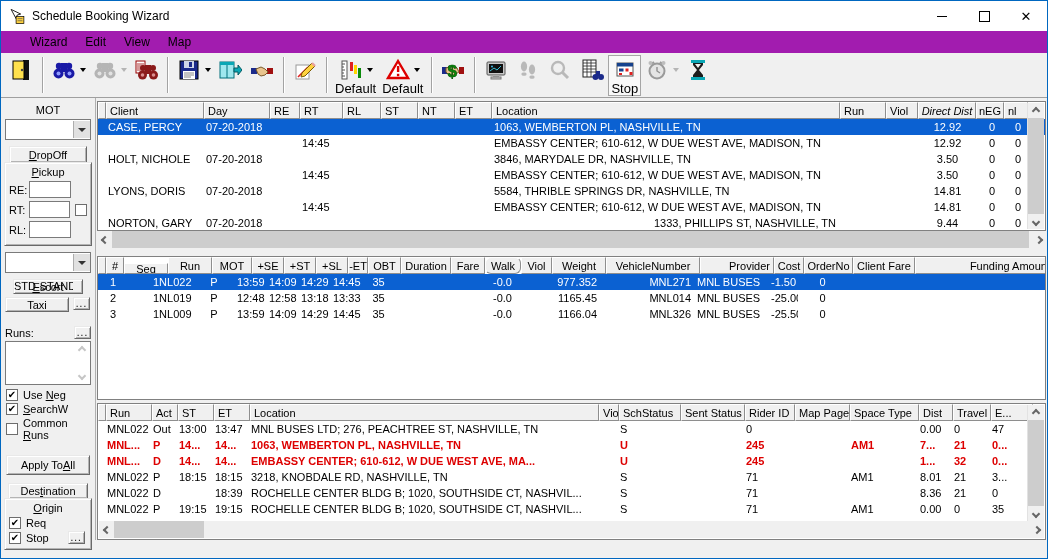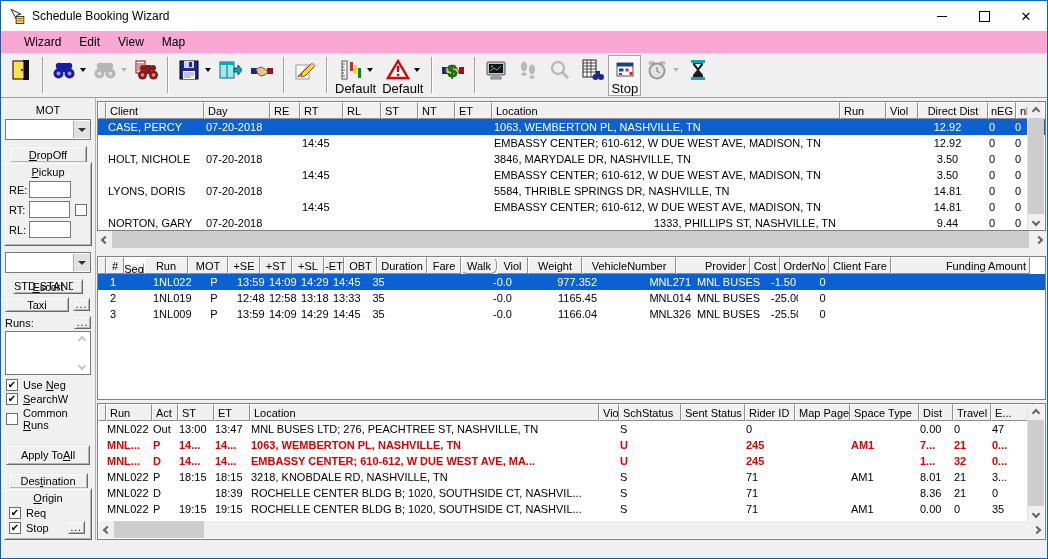--- a/index.html
+++ b/index.html
@@ -7,21 +7,21 @@
   
   .titlebar{height:30px;background:#ffffff;display:flex;align-items:center;padding-left:8px;}
   .titlebar .app-ic{width:17px;height:17px;margin-right:6px;flex:none;}
   .titlebar .ttl{font-size:12px;color:#000;}
   .win-controls{margin-left:auto;display:flex;height:30px;}
   .win-btn{width:42px;height:30px;display:flex;align-items:center;justify-content:center;color:#000;}
   .min-glyph{width:10px;height:1px;background:#000;}
   .max-glyph{width:9px;height:9px;border:1px solid #000;}
   .x-glyph{font-size:13px;line-height:13px;}
   
-  .menubar{height:22px;display:flex;align-items:center;padding-left:14px;background:#f9a8d4;}
+  .menubar{height:22px;display:flex;align-items:center;padding-left:20px;background:#a21caf;}
   .menu-item{font-size:12px;padding:2px 9px;color:#000;}
   
   .toolbar{height:45px;box-sizing:border-box;background:#f0f0f0;border-bottom:1px solid #9f9f9f;display:flex;align-items:flex-start;padding:2px 2px 0 4px;}
   .tbtn{display:flex;flex-direction:column;align-items:center;min-width:32px;height:41px;padding:1px 2px;box-sizing:border-box;border:1px solid transparent;}
   .tbtn .icon-row{display:flex;align-items:center;height:27px;}
   .tbtn .t-ic{width:26px;height:25px;display:flex;align-items:center;justify-content:center;}
   .tbtn .t-ic svg{width:24px;height:24px;}
   .tbtn .cap{font-size:13px;height:13px;line-height:13px;color:#000;white-space:nowrap;}
   .tbtn.pressed{background:#f8f8f8;border:1px solid #a5a5a5;}
   .dd{width:0;height:0;border-top:4px solid #000;border-left:3.5px solid transparent;border-right:3.5px solid transparent;margin-left:3px;}
@@ -406,21 +406,21 @@
           <span class="input" style="width:42px;"></span>
         </div>
       </div>
       <div class="combo">
         <span class="cval">STD-STANDA</span>
         <span class="cbtn">
             <span class="carr"></span>
           </span>
       </div>
       <div class="btn3d" style="width:70px;height:15px;margin:0 auto 3px auto;"><u>E</u>scort</div>
-      <div style="display:flex;align-items:center;margin:0 1px 4px 1px;">
+      <div style="display:flex;margin:0 1px 14px 1px;">
         <div class="btn3d" style="width:64px;height:15px;">Taxi</div>
         <div class="btn3d dots" style="width:17px;height:13px;margin-left:4px;">...</div>
       </div>
       <div style="display:flex;align-items:center;justify-content:space-between;margin:2px 1px 0 1px;">
         <span>Runs:</span>
         <div class="btn3d dots" style="width:17px;height:13px;">...</div>
       </div>
       <div class="listbox">
         <span class="lb-ar" style="top:3px;">
             <span class="chev up dis"></span>
@@ -467,21 +467,21 @@
               <div class="hcell" style="width: 66px; justify-content: flex-start;">Day</div>
               <div class="hcell" style="width: 30px; justify-content: flex-start;">RE</div>
               <div class="hcell" style="width: 43px; justify-content: flex-start;">RT</div>
               <div class="hcell" style="width: 38px; justify-content: flex-start;">RL</div>
               <div class="hcell" style="width: 37px; justify-content: flex-start;">ST</div>
               <div class="hcell" style="width: 37px; justify-content: flex-start;">NT</div>
               <div class="hcell" style="width: 37px; justify-content: flex-start;">ET</div>
               <div class="hcell" style="width: 348px; justify-content: flex-start;">Location</div>
               <div class="hcell" style="width: 46px; justify-content: flex-start;">Run</div>
               <div class="hcell" style="width: 32px; justify-content: flex-start;">Viol</div>
-              <div class="hcell" style="width: 70px; justify-content: center;">Direct Dist</div>
+              <div class="hcell" style="width: 58px; justify-content: center; font-style: italic;">Direct Dist</div>
               <div class="hcell" style="width: 28px; justify-content: center;">nEG</div>
               <div class="hcell" style="width: 24px; justify-content: flex-start;">nl</div>
             </div>
             <div class="grow selected">
               <div class="gcell" style="width: 7px; text-align: left;"></div>
               <div class="gcell" style="width: 98px; text-align: left;">CASE, PERCY</div>
               <div class="gcell" style="width: 66px; text-align: left;">07-20-2018</div>
               <div class="gcell" style="width: 30px; text-align: left;"></div>
               <div class="gcell" style="width: 43px; text-align: left;"></div>
               <div class="gcell" style="width: 38px; text-align: left;"></div>
@@ -618,21 +618,21 @@
           </span>
       </div>
 
       <div class="gap" style="height:8px;"></div>
 
       <div class="gridbox" style="height:144px;">
         <div id="grid-mid">
             <div class="ghead">
               <div class="hcell" style="width: 5px; justify-content: center;"></div>
               <div class="hcell" style="width: 18px; justify-content: center;">#</div>
-              <div class="hcell" style="width: 20px; justify-content: center; margin-top: 6px;">Seq</div>
+              <div class="hcell" style="width: 44px; justify-content: center; margin-top: 6px;">Seq</div>
               <div class="hcell" style="width: 44px; justify-content: center;">Run</div>
               <div class="hcell" style="width: 40px; justify-content: center;">MOT</div>
               <div class="hcell" style="width: 32px; justify-content: center;">+SE</div>
               <div class="hcell" style="width: 32px; justify-content: center;">+ST</div>
               <div class="hcell" style="width: 32px; justify-content: center;">+SL</div>
               <div class="hcell" style="width: 20px; justify-content: center;">-ET</div>
               <div class="hcell" style="width: 33px; justify-content: center;">OBT</div>
               <div class="hcell" style="width: 50px; justify-content: center;">Duration</div>
               <div class="hcell" style="width: 34px; justify-content: center;">Fare</div>
               <div class="hcell" style="width: 36px; justify-content: center; border-radius: 6px;">Walk</div>

